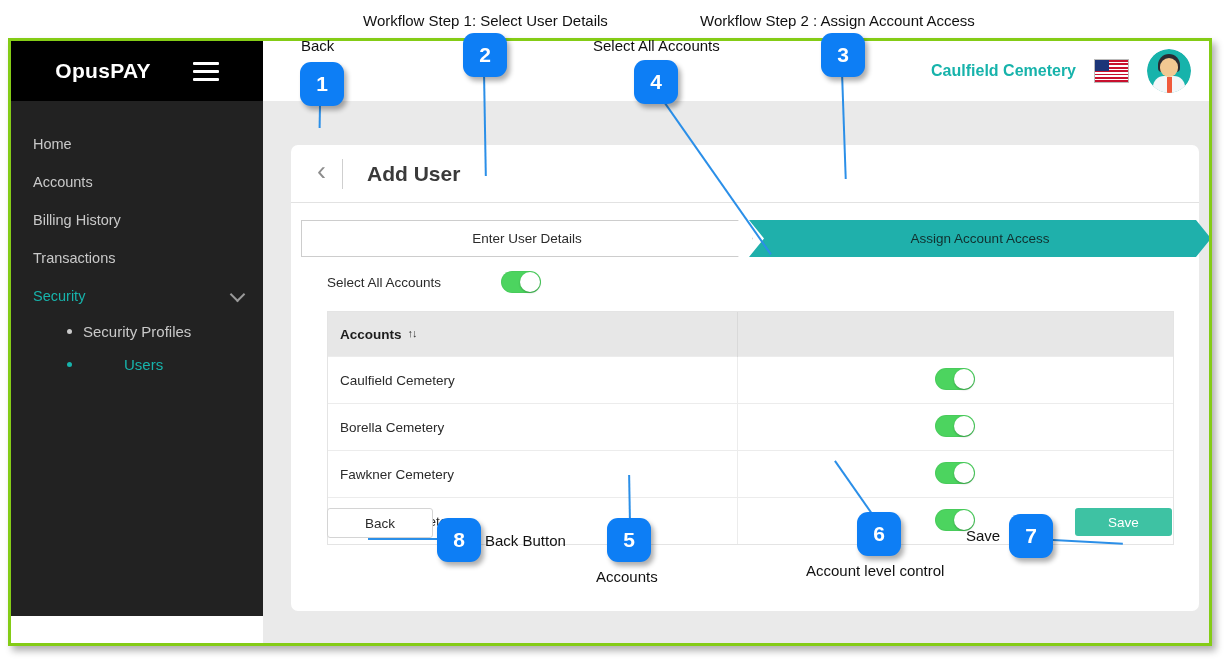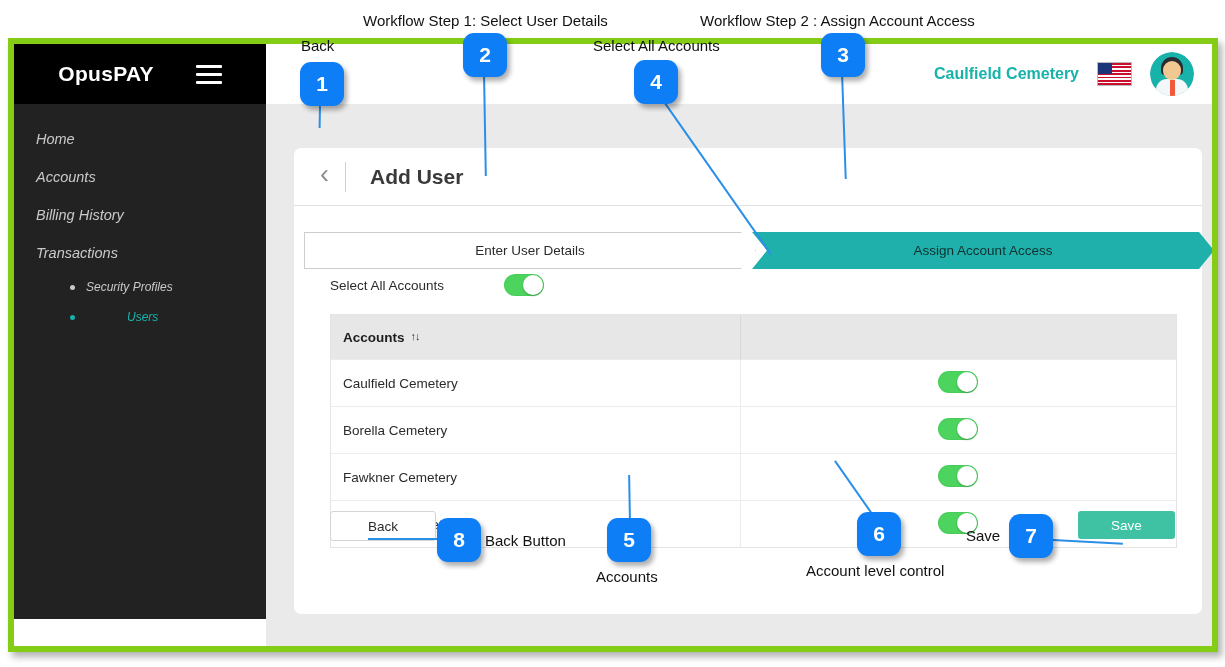--- a/index.html
+++ b/index.html
@@ -8,52 +8,52 @@
     background:#ffffff;
     font-family:"Liberation Sans", sans-serif;
     overflow:hidden;
     position:relative;
   }
 
   
   .app-frame{
     position:absolute;left:8px;top:38px;width:1198px;height:602px;
     background:#ffffff;
-    border:6px solid #84cc16;
+    border:3px solid #84cc16;
     box-shadow:4px 5px 7px rgba(0,0,0,.30);
     overflow:hidden;
   }
 
   
   .sidebar{
     position:absolute;left:0;top:0;width:252px;height:575px;
     background:#222222;
   }
   .logo-bar{
     height:60px;background:#000000;
     display:flex;align-items:center;justify-content:center;gap:42px;
   }
   .logo-text{
     color:#ffffff;font-size:21px;font-weight:bold;letter-spacing:.3px;
   }
   .hamburger{width:26px;display:flex;flex-direction:column;gap:5px;cursor:pointer;}
   .hamburger i{display:block;height:3px;background:#ffffff;border-radius:1px;}
-  .nav{padding-top:16px;font-style:italic;}
+  .nav{padding-top:24px;}
   .nav-item{
     color:#c9c9c9;font-size:14.5px;padding:11px 0 11px 22px;
     display:flex;align-items:center;justify-content:space-between;
     padding-right:20px;cursor:pointer;
   }
   .nav-item.active{color:#17b3ab;}
   .chev{
     width:9px;height:9px;border-right:2px solid #9a9a9a;border-bottom:2px solid #9a9a9a;
     transform:rotate(45deg);margin-top:-4px;
   }
   .sub-item{
-    color:#c9c9c9;font-size:12px;padding:8px 0 8px 56px;display:flex;align-items:center;cursor:pointer;
+    color:#c9c9c9;font-size:15px;padding:8px 0 8px 56px;display:flex;align-items:center;cursor:pointer;
   }
   .sub-item .dot{width:5px;height:5px;border-radius:50%;background:#c9c9c9;margin-right:11px;}
   .sub-item.active{color:#17b3ab;gap:41px;}
   .sub-item.active .dot{background:#17b3ab;}
 
   
   .topbar{
     position:absolute;left:252px;top:0;right:0;height:60px;background:#ffffff;
     display:flex;align-items:center;justify-content:flex-end;padding-right:18px;gap:18px;
   }
@@ -86,21 +86,21 @@
   .back-chev{
     font-size:27px;color:#8d8d8d;line-height:1;cursor:pointer;padding:0 16px 4px 0;
     font-family:"Liberation Sans",sans-serif;font-weight:300;
   }
   .head-divider{width:1px;height:30px;background:#cfcfcf;margin-right:24px;}
   .card-title{font-size:21px;font-weight:bold;color:#3a3a3a;}
 
   
   .steps{position:absolute;left:10px;top:68px;width:900px;height:37px;}
   .step{
-    position:absolute;top:16px;height:37px;display:flex;align-items:center;justify-content:center;
+    position:absolute;top:7px;height:37px;display:flex;align-items:center;justify-content:center;
     font-size:13.5px;color:#2b2b2b;box-sizing:border-box;cursor:pointer;
   }
   .step-1{
     left:0;width:452px;background:#ffffff;border:1px solid #cdcdcd;
     clip-path:polygon(0 0,437px 0,452px 50%,437px 100%,0 100%);
   }
   .step-2{
     left:448px;width:462px;background:#1fb0ab;color:#11302f;
     clip-path:polygon(0 0,447px 0,462px 50%,447px 100%,0 100%,15px 50%);
   }
@@ -183,20 +183,24 @@
         <span>Home</span>
       </div>
       <div class="nav-item">
         <span>Accounts</span>
       </div>
       <div class="nav-item">
         <span>Billing History</span>
       </div>
       <div class="nav-item">
         <span>Transactions</span>
+      </div>
+      <div class="nav-item active">
+        <span>Security</span>
+        <span class="chev"></span>
       </div>
       <div class="sub-item">
         <span class="dot"></span>
         <span>Security Profiles</span>
       </div>
       <div class="sub-item active">
         <span class="dot"></span>
         <span>Users</span>
       </div>
     </div>

